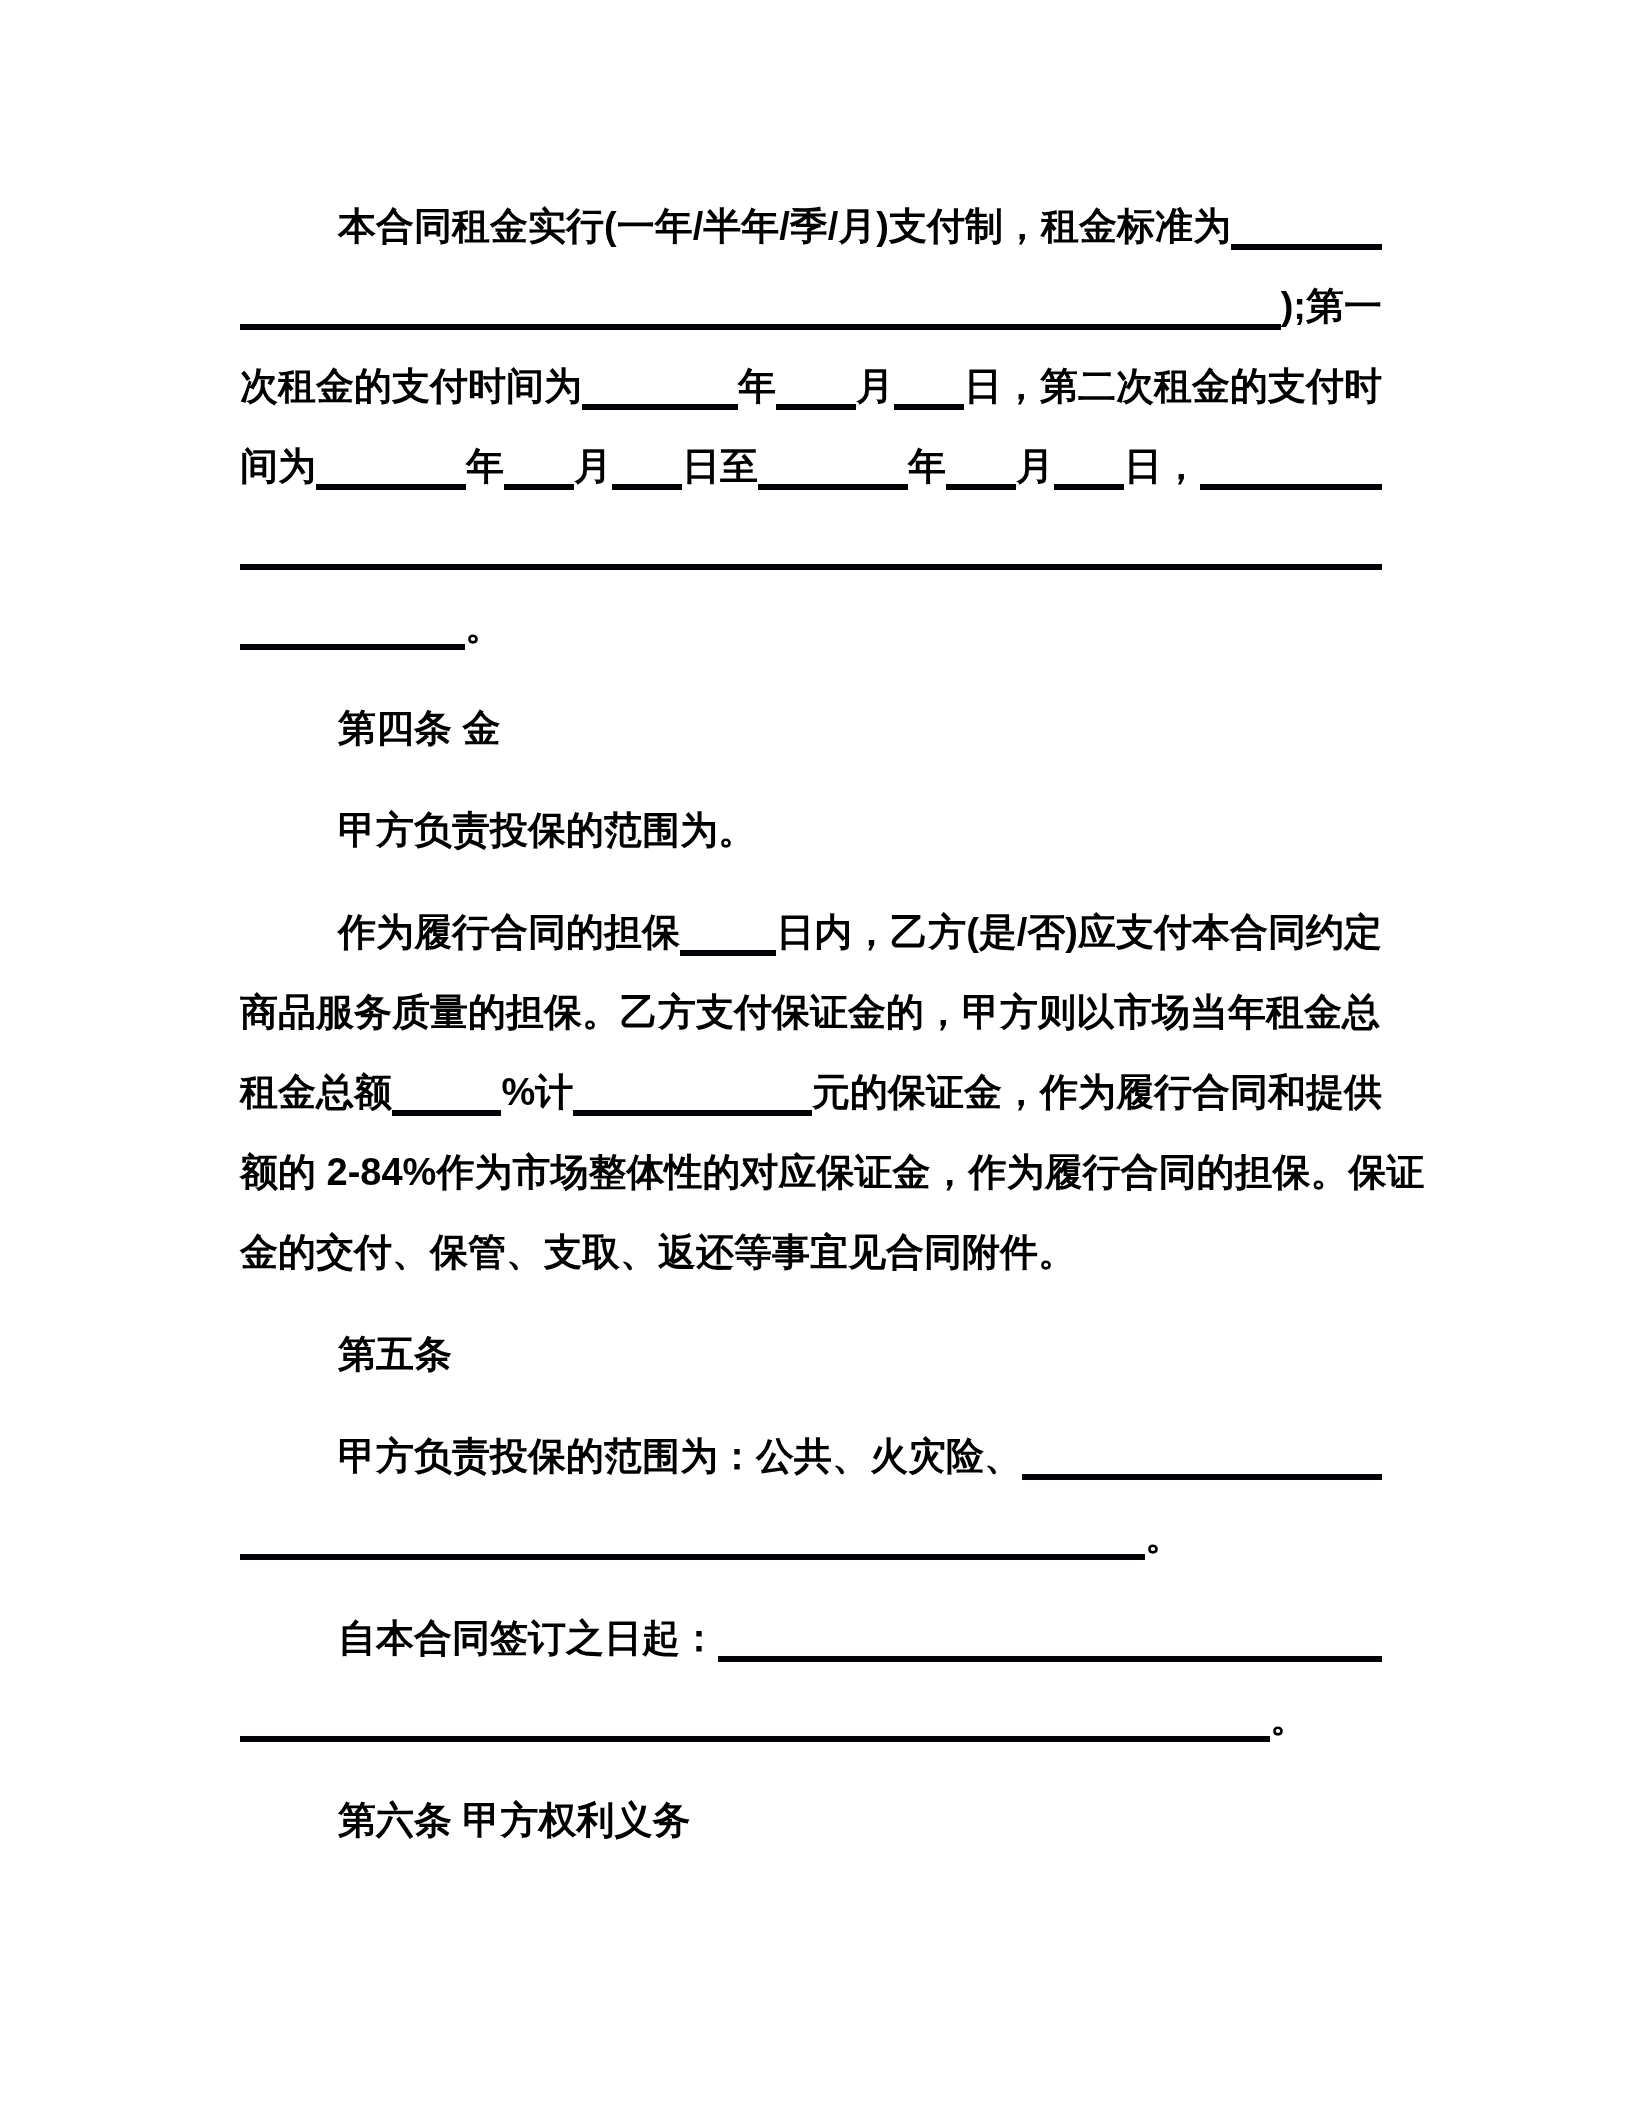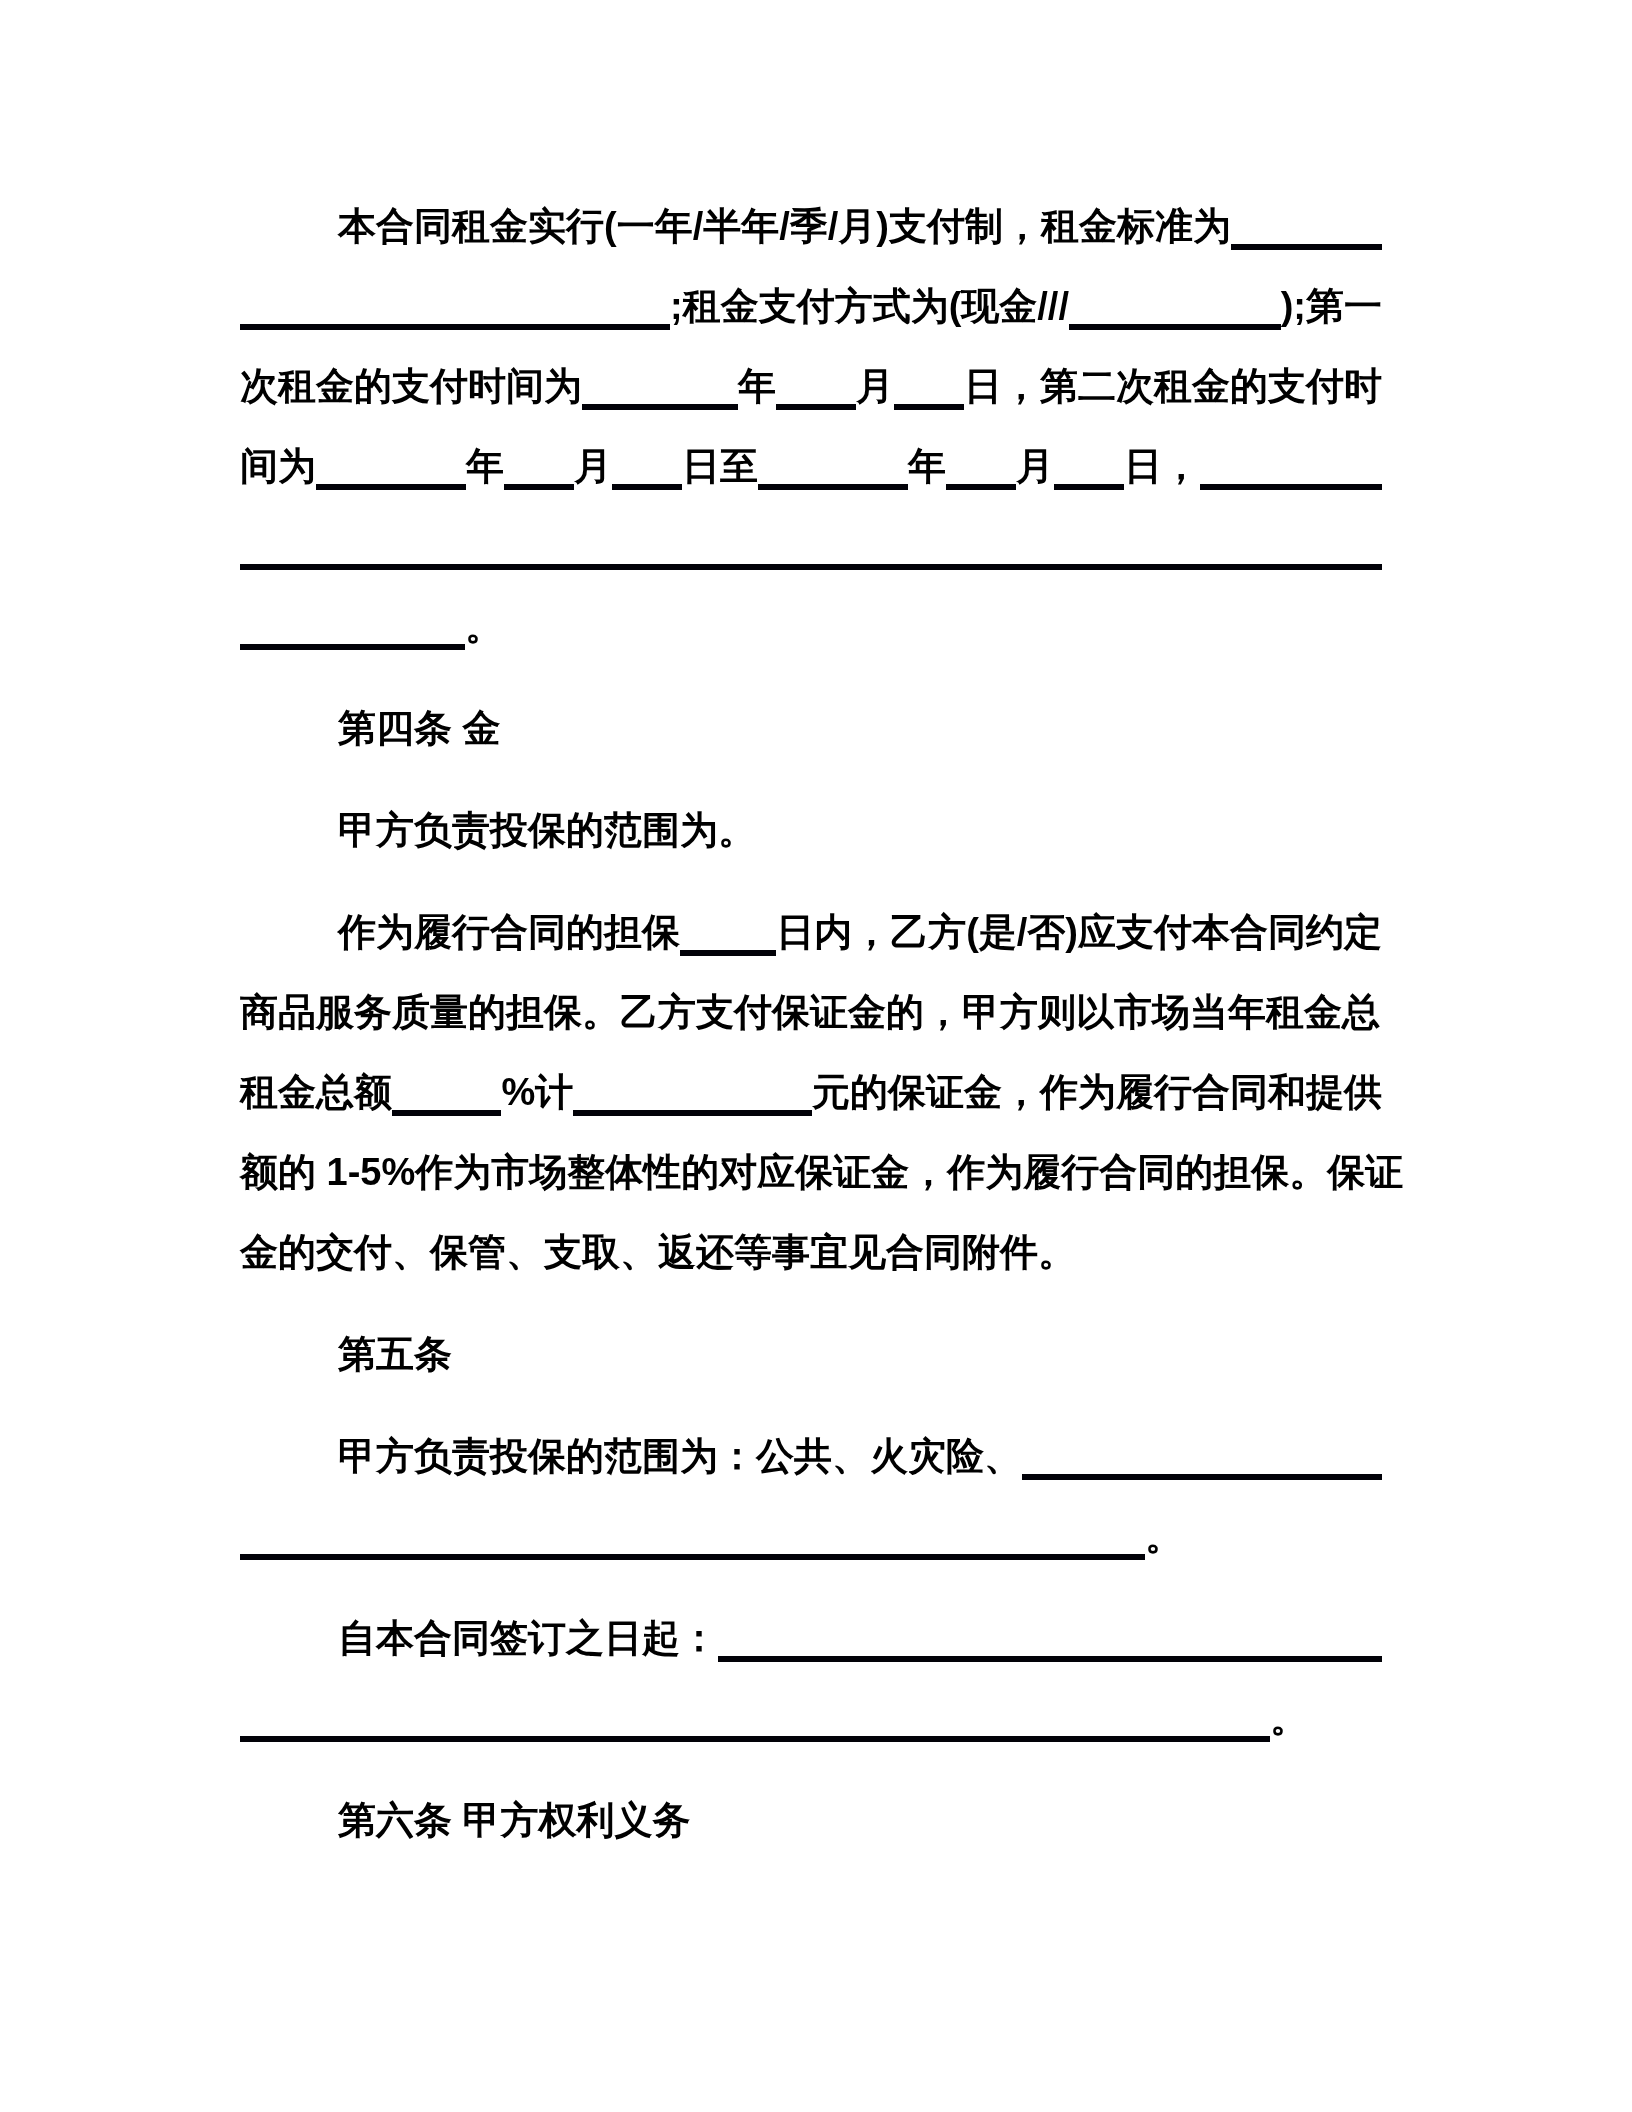--- a/index.html
+++ b/index.html
@@ -55,21 +55,20 @@
 
 <div class="page" style="background: rgb(255, 255, 255); color: rgb(0, 0, 0);">
   <div class="doc" id="doc-root">
       <div class="block indent">
         <div class="line">
           <span class="t">本合同租金实行(一年/半年/季/月)支付制，租金标准为</span>
           <span class="blank fill" style="flex-basis: 160px; border-bottom-color: rgb(2, 2, 8);"></span>
         </div>
         <div class="line">
           <span class="blank" style="flex-basis: 430px; border-bottom-color: rgb(2, 2, 8);"></span>
-          <span class="t">;租金支付方式为(现金///</span>
           <span class="blank fill" style="flex-basis: 160px; border-bottom-color: rgb(2, 2, 8);"></span>
           <span class="t">);第一</span>
         </div>
         <div class="line">
           <span class="t">次租金的支付时间为</span>
           <span class="blank fill" style="flex-basis: 156px; border-bottom-color: rgb(2, 2, 8);"></span>
           <span class="t">年</span>
           <span class="blank" style="flex-basis: 80px; border-bottom-color: rgb(2, 2, 8);"></span>
           <span class="t">月</span>
           <span class="blank" style="flex-basis: 70px; border-bottom-color: rgb(2, 2, 8);"></span>
@@ -119,21 +118,21 @@
           <span class="t">商品服务质量的担保。乙方支付保证金的，甲方则以市场当年租金总</span>
         </div>
         <div class="line">
           <span class="t">租金总额</span>
           <span class="blank" style="flex-basis: 110px; border-bottom-color: rgb(2, 2, 8);"></span>
           <span class="t">%计</span>
           <span class="blank fill" style="flex-basis: 240px; border-bottom-color: rgb(2, 2, 8);"></span>
           <span class="t">元的保证金，作为履行合同和提供</span>
         </div>
         <div class="line">
-          <span class="t">额的 1-5%作为市场整体性的对应保证金，作为履行合同的担保。保证</span>
+          <span class="t">额的 2-84%作为市场整体性的对应保证金，作为履行合同的担保。保证</span>
         </div>
         <div class="line">
           <span class="t">金的交付、保管、支取、返还等事宜见合同附件。</span>
         </div>
       </div>
       <div class="block indent">
         <div class="line">
           <span class="t">第五条</span>
         </div>
       </div>

